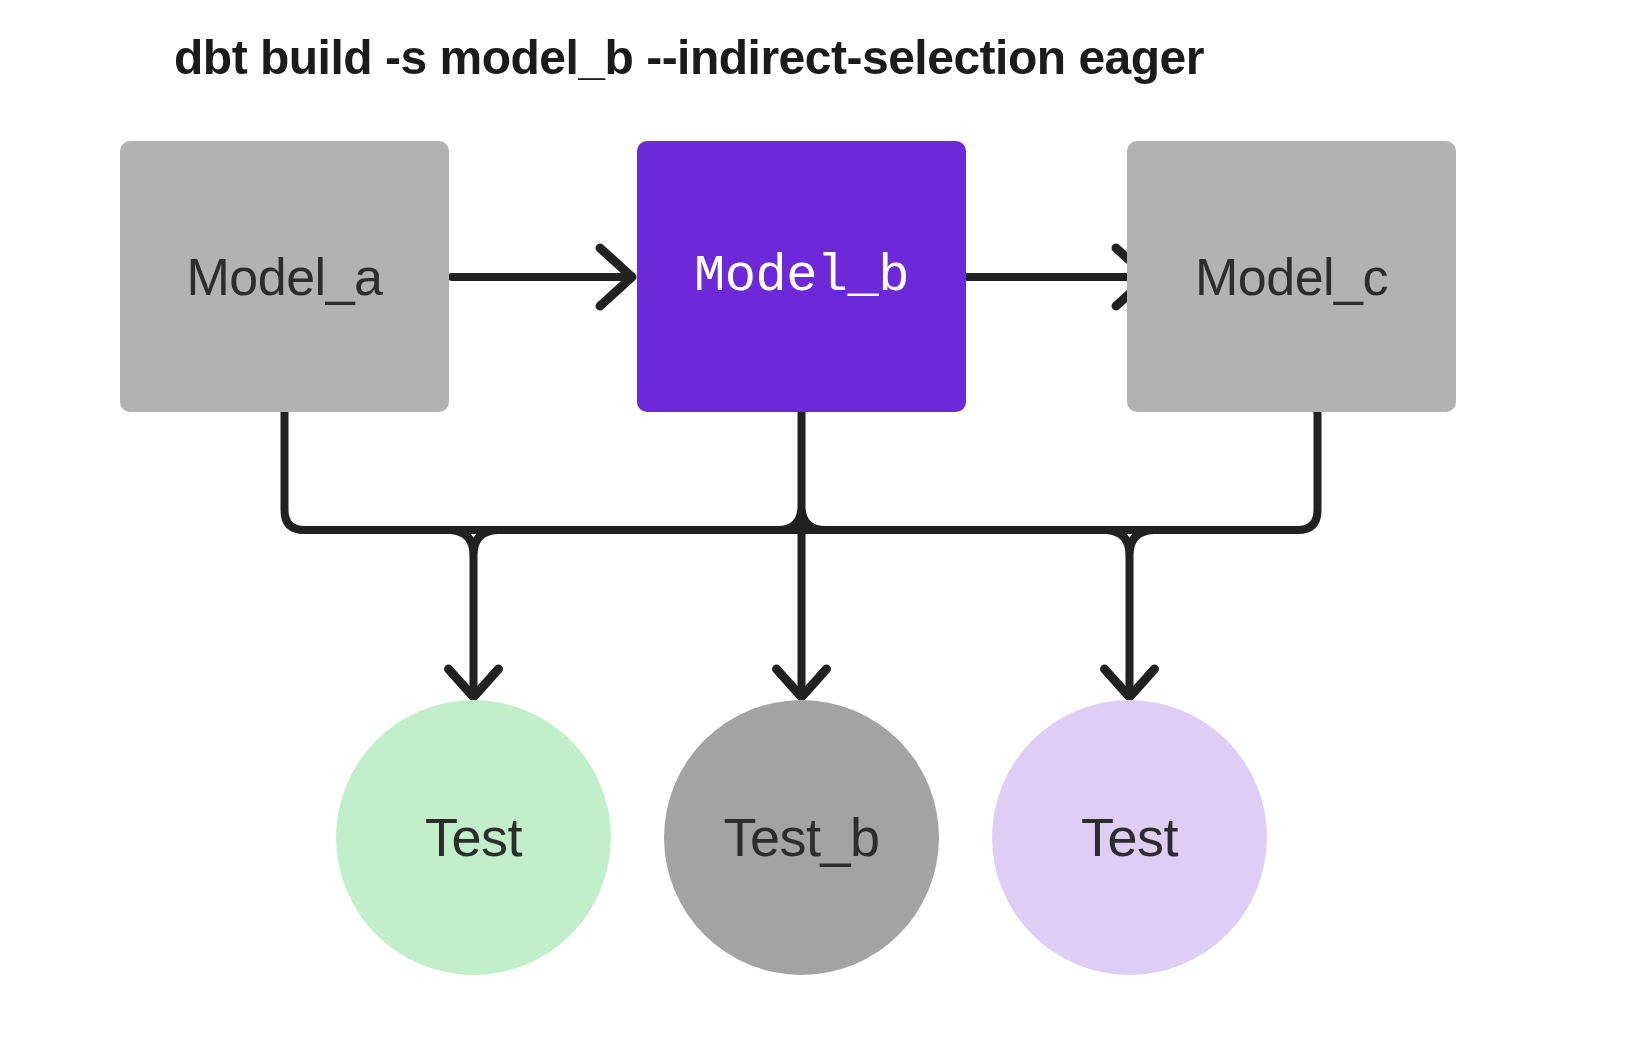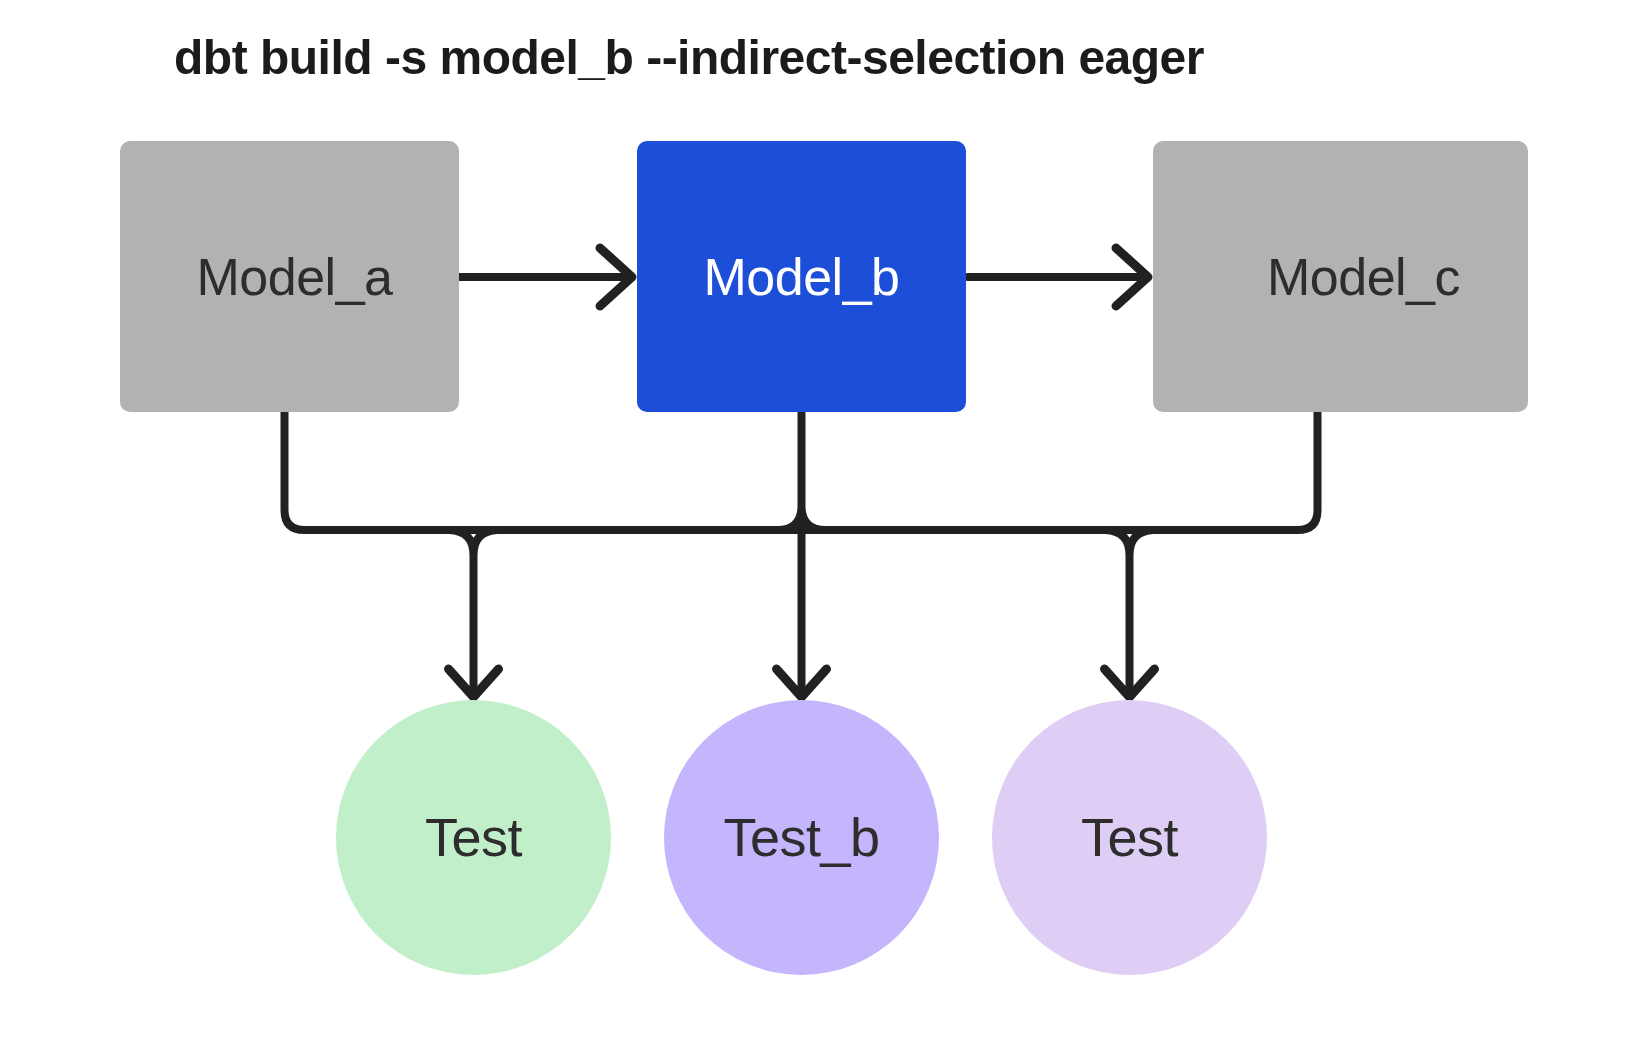--- a/index.html
+++ b/index.html
@@ -42,43 +42,43 @@
     height: 271px;
     border-radius: 10px;
     display: flex;
     align-items: center;
     justify-content: center;
     font-size: 52px;
     font-weight: 500;
     letter-spacing: -0.5px;
   }
   .model-default { background: #b2b2b2; color: #2d2d2d; }
-  .model-selected { background: #1d4ed8; color: #ffffff; }
-  #model-a { left: 120px; padding-left: 10px; }
+  .model-selected { background: #6d28d9; color: #ffffff; font-family: Liberation Mono, monospace; }
+  #model-a { left: 120px; }
   #model-b { left: 637px; }
-  #model-c { left: 1153px; padding-left: 46px; }
+  #model-c { left: 1127px; }
   .test-circle {
     position: absolute;
     top: 700px;
     width: 275px;
     height: 275px;
     border-radius: 50%;
     display: flex;
     flex-direction: column;
     align-items: center;
     justify-content: center;
     text-align: center;
     font-size: 54px;
     font-weight: 500;
     letter-spacing: -0.5px;
     line-height: 1.55;
     color: #2d2d2d;
   }
   #test-ab { left: 336px; background: #c0efc9; }
-  #test-b  { left: 664px; background: #c4b5fd; text-align: center; }
+  #test-b  { left: 664px; background: #a3a3a3; text-align: center; }
   #test-bc { left: 992px; background: #decef6; }
 </style>
 </head>
 <body>
 
 <div class="canvas">
 
   <div class="title">dbt build -s model_b --indirect-selection eager</div>
 
   <svg class="edges" width="1630" height="1060" viewBox="0 0 1630 1060">

